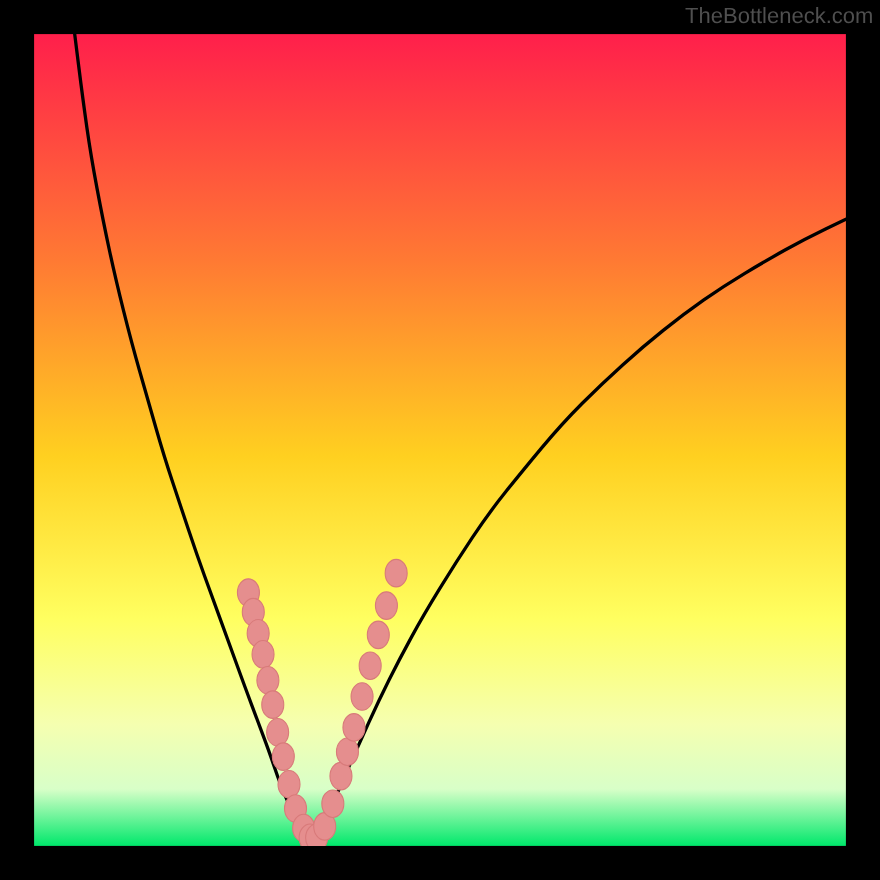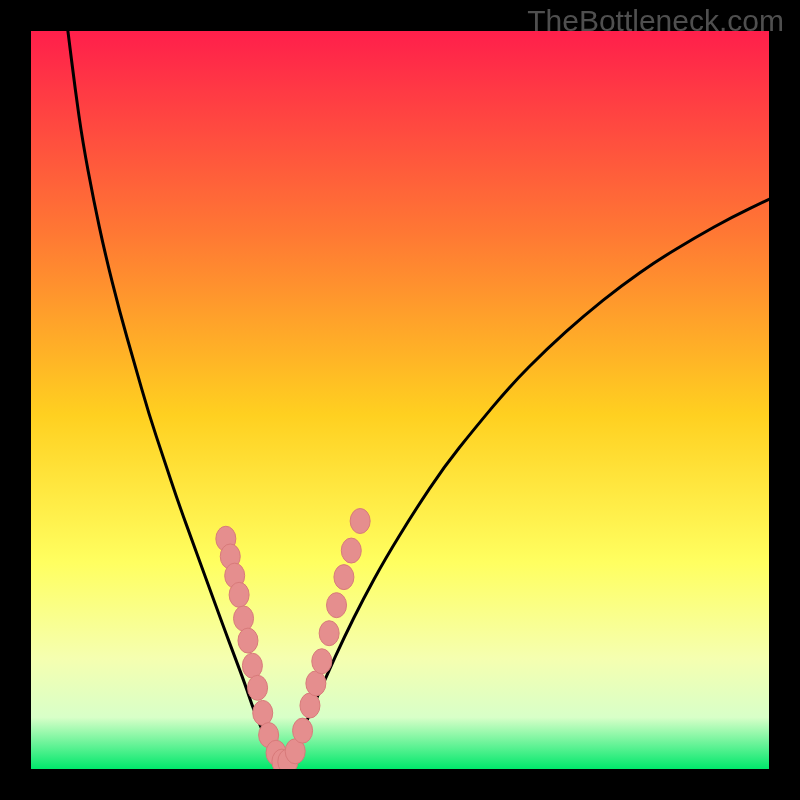--- a/index.html
+++ b/index.html
@@ -1,18 +1,18 @@
 <!DOCTYPE html>
 <html><head>
 <meta charset="utf-8">
 <style>
   html,body{margin:0;padding:0;width:800px;height:800px;overflow:hidden;font-family:Arial,Helvetica,sans-serif;}
   .outer{position:relative;width:800px;height:800px;background:#000;}
   .plot{position:absolute;left:31px;top:31px;width:738px;height:738px;overflow:hidden;}
-  .watermark{position:absolute;top:4px;right:16px;color:#4f4f4f;font-size:30px;font-weight:400;letter-spacing:0;z-index:10;}
+  .watermark{position:absolute;top:4px;right:6px;color:#4f4f4f;font-size:20px;font-weight:400;letter-spacing:0;z-index:10;}
   svg{display:block;}
 </style>
 </head>
 <body>
 <div class="outer">
 
   <div class="watermark">TheBottleneck.com</div>
 
   <div class="plot">
     <svg id="chart-svg" width="738" height="738" viewBox="0 0 738 738">

